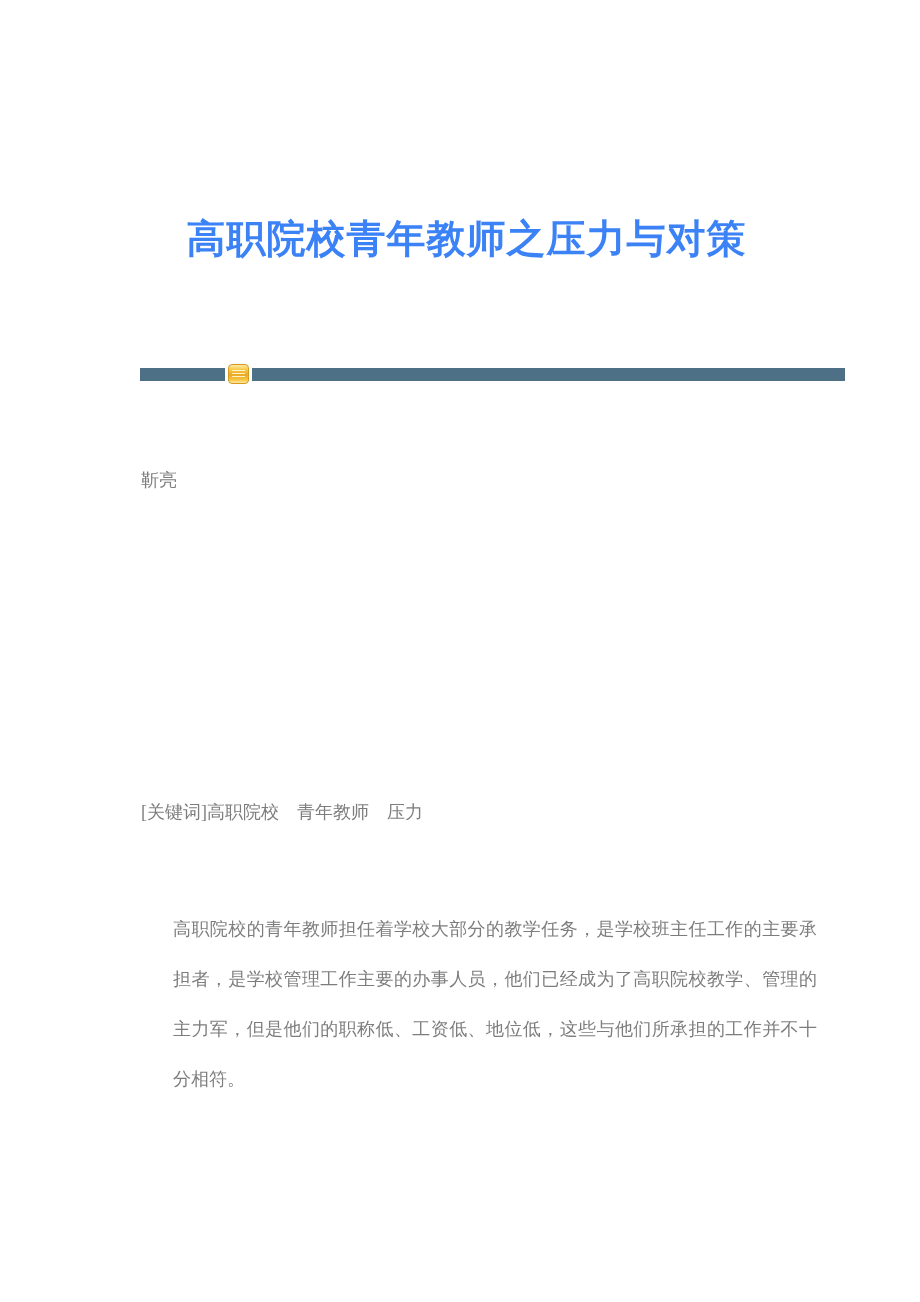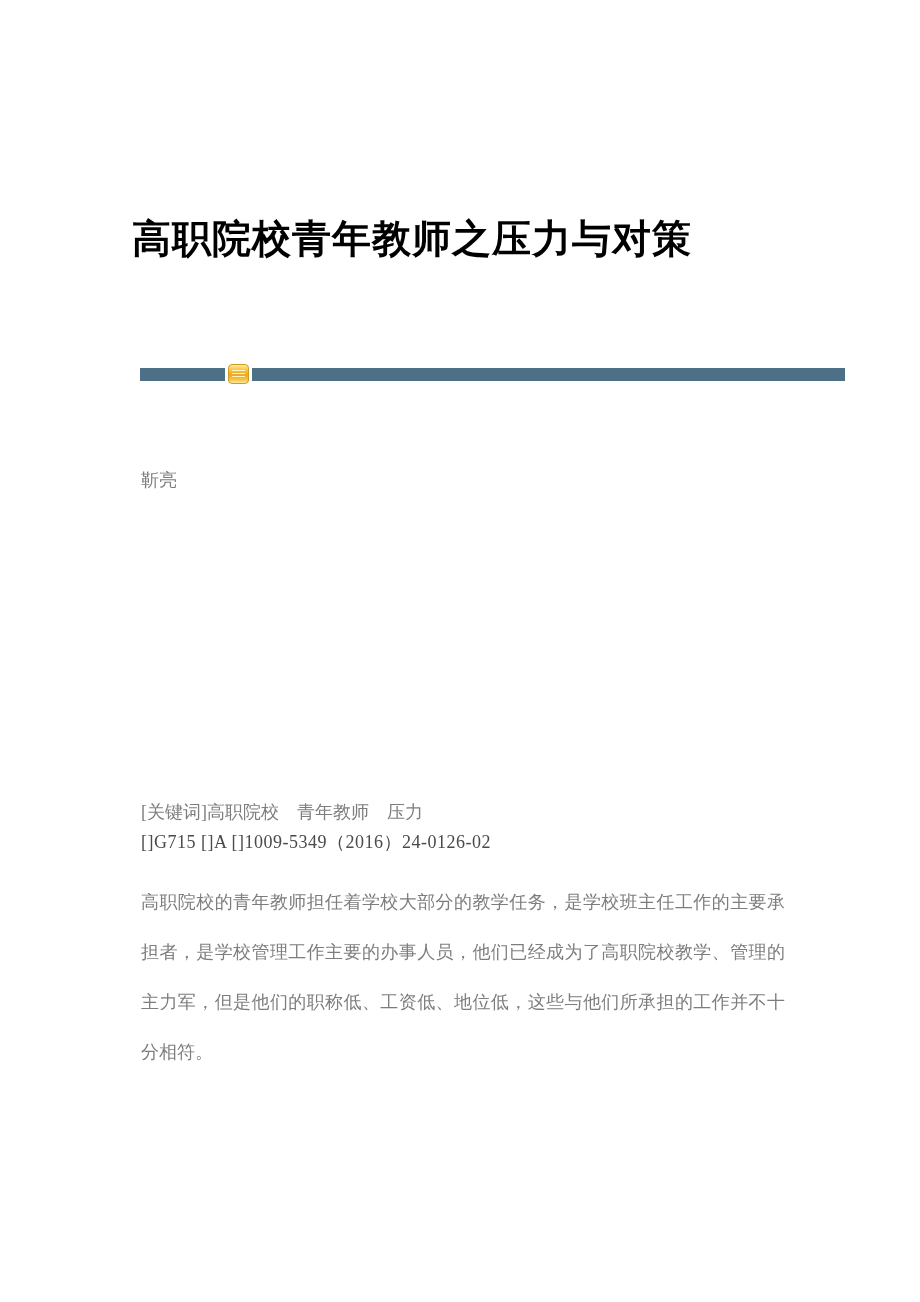--- a/index.html
+++ b/index.html
@@ -8,26 +8,26 @@
     position: relative;
     width: 920px;
     height: 1302px;
     background: #ffffff;
     overflow: hidden;
     font-family: "Liberation Serif", "DejaVu Serif", serif;
   }
   .doc-title {
     position: absolute;
     top: 212px;
-    left: 132px;
+    left: 144px;
     width: 645px;
-    text-align: left;
+    text-align: center;
     font-size: 39px;
     font-weight: bold;
-    color: #000000;
+    color: #3b82f6;
     letter-spacing: 1px;
     font-family: "Liberation Serif", "DejaVu Serif", serif;
   }
   .divider {
     position: absolute;
     top: 368px;
     left: 140px;
     width: 705px;
     height: 13px;
     background: #4e7086;
@@ -59,35 +59,34 @@
     left: 141px;
     width: 644px;
     color: #7d7d7d;
     font-size: 18px;
     line-height: 50px;
   }
   .author       { top: 455px; }
   .abstract     { top: 517px; text-align: justify; }
   .keywords     { top: 787px; }
   .classif      { top: 817px; color: #4a4a4a; letter-spacing: 0.5px; }
-  .body-par     { top: 877px; text-align: justify; }
+  .body-par     { top: 904px; text-align: justify; margin-left: 32px; }
 </style>
 </head>
 <body>
 
 <div class="page">
 
   <h1 class="doc-title">高职院校青年教师之压力与对策</h1>
 
   <div class="divider">
     <div class="divider-icon"></div>
   </div>
 
   <p class="text-col author">靳亮</p>
 
 
   <p class="text-col keywords">[关键词]高职院校　青年教师　压力</p>
 
-  <p class="text-col classif">[]G715 []A []1009-5349（2016）24-0126-02</p>
 
   <p class="text-col body-par">高职院校的青年教师担任着学校大部分的教学任务，是学校班主任工作的主要承担者，是学校管理工作主要的办事人员，他们已经成为了高职院校教学、管理的主力军，但是他们的职称低、工资低、地位低，这些与他们所承担的工作并不十分相符。</p>
 
 </div>
 
 </body></html>

